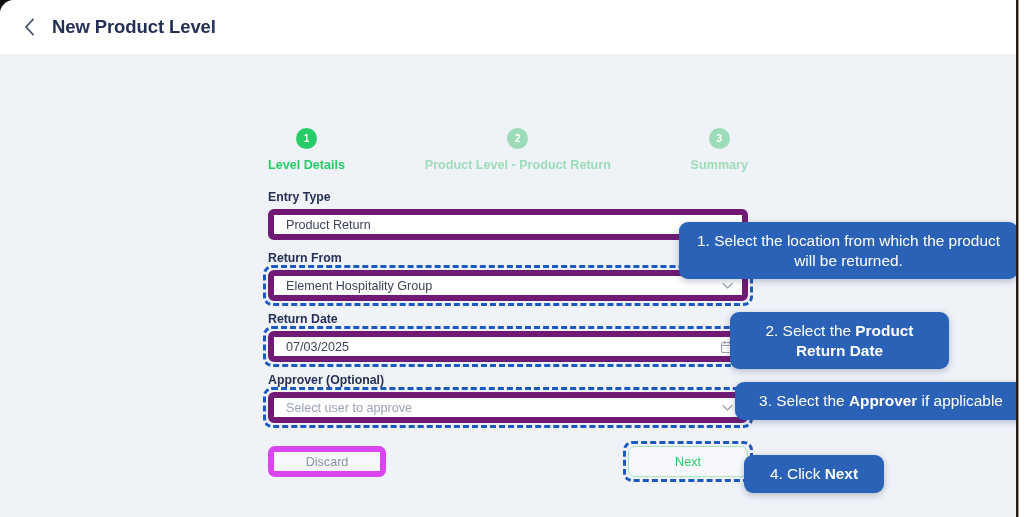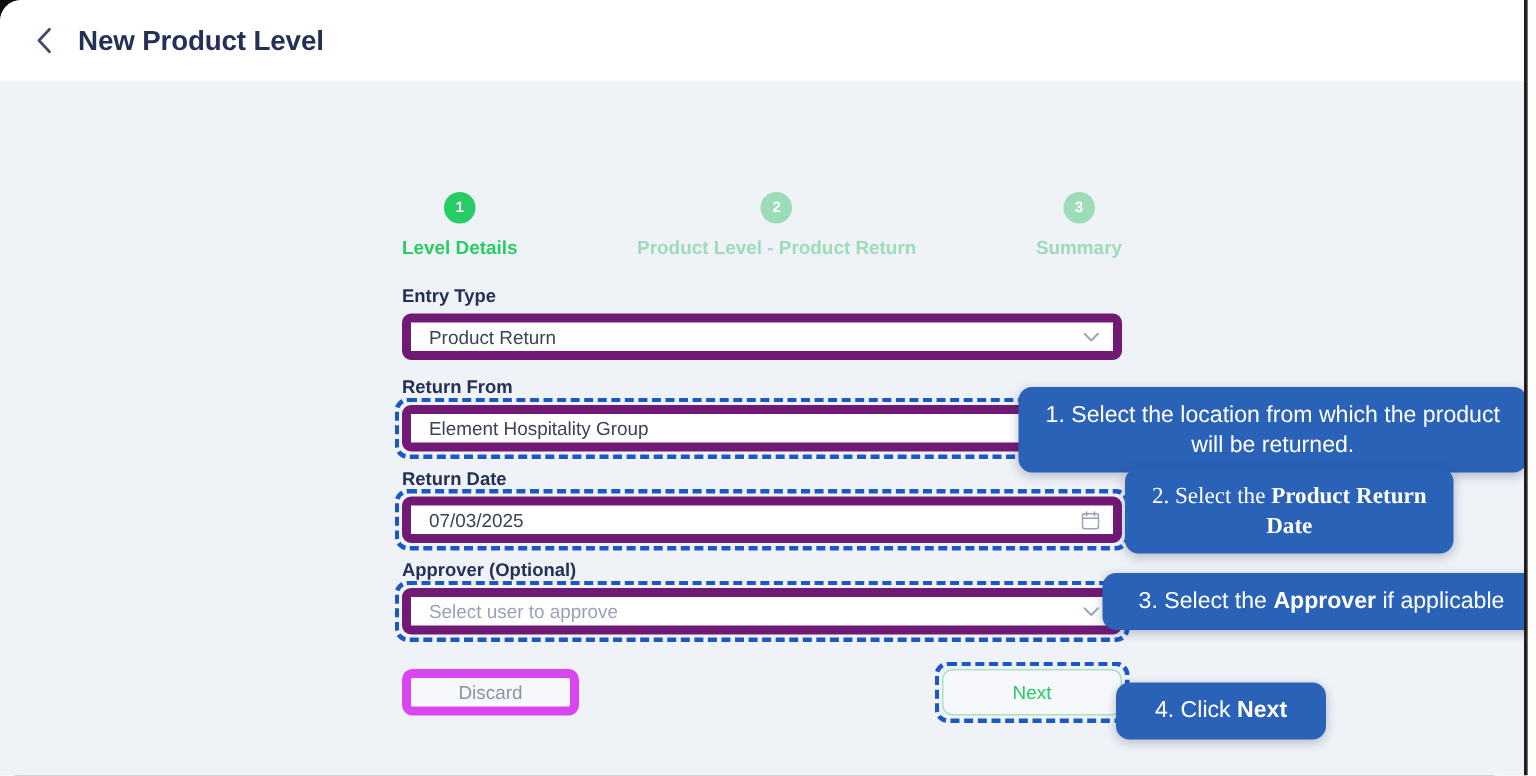--- a/index.html
+++ b/index.html
@@ -243,22 +243,22 @@
     color: #ffffff;
     border-radius: 9px;
     text-align: center;
     font-size: 15.4px;
     line-height: 1.28;
     padding: 9px 13px;
     box-shadow: 0 2px 7px rgba(20,40,80,0.28);
   }
   .callout b { font-weight: bold; }
 
-  #callout-1 { left: 679px; top: 222px; width: 339px; margin-top: 36px; }
-  #callout-2 { left: 750px; top: 312px; width: 219px; font-family: Liberation Serif, serif; }
+  #callout-1 { left: 679px; top: 222px; width: 339px; }
+  #callout-2 { left: 730px; top: 312px; width: 219px; }
   #callout-3 { left: 735px; top: 382px; width: 292px; }
   #callout-4 { left: 744px; top: 455px; width: 140px; }
 </style>
 </head>
 <body>
 
 <div id="app-frame">
   <div id="device-shell"></div>
 
   <div id="screen">

